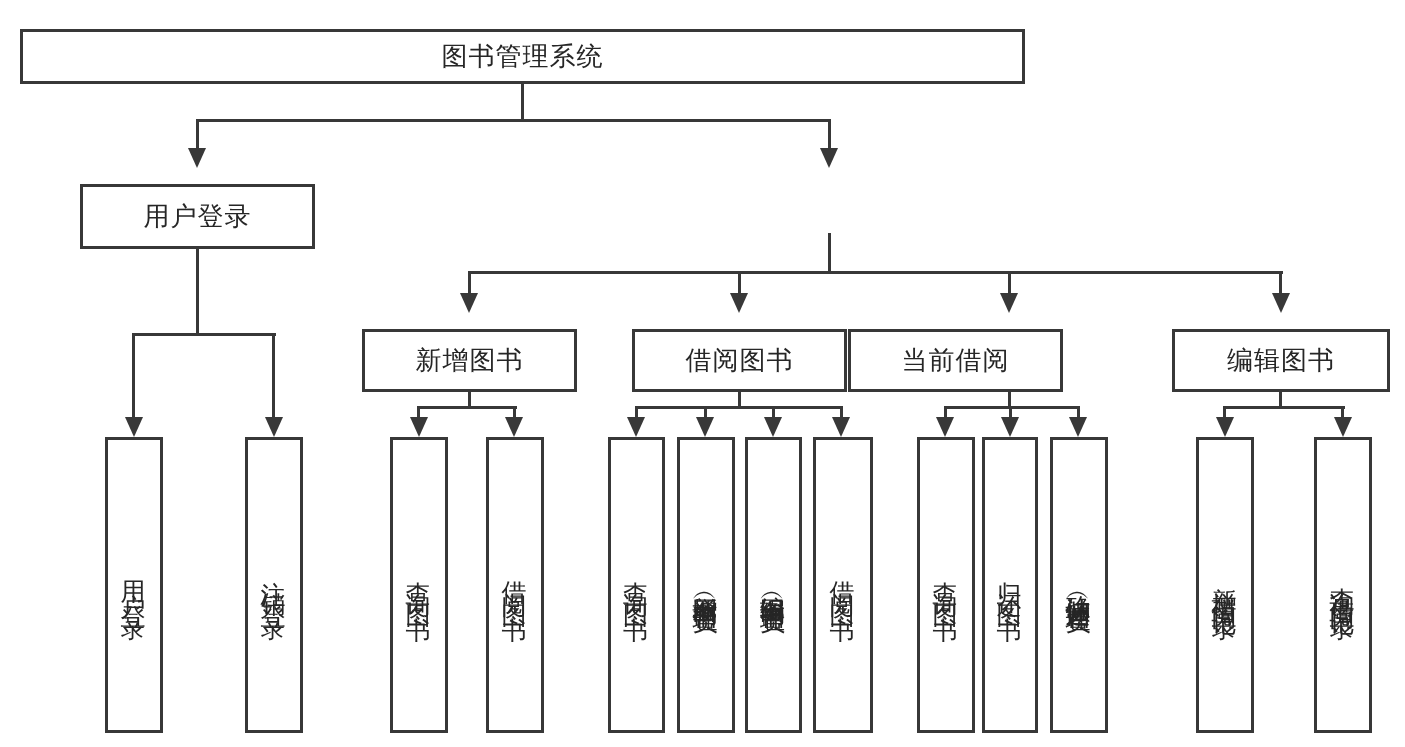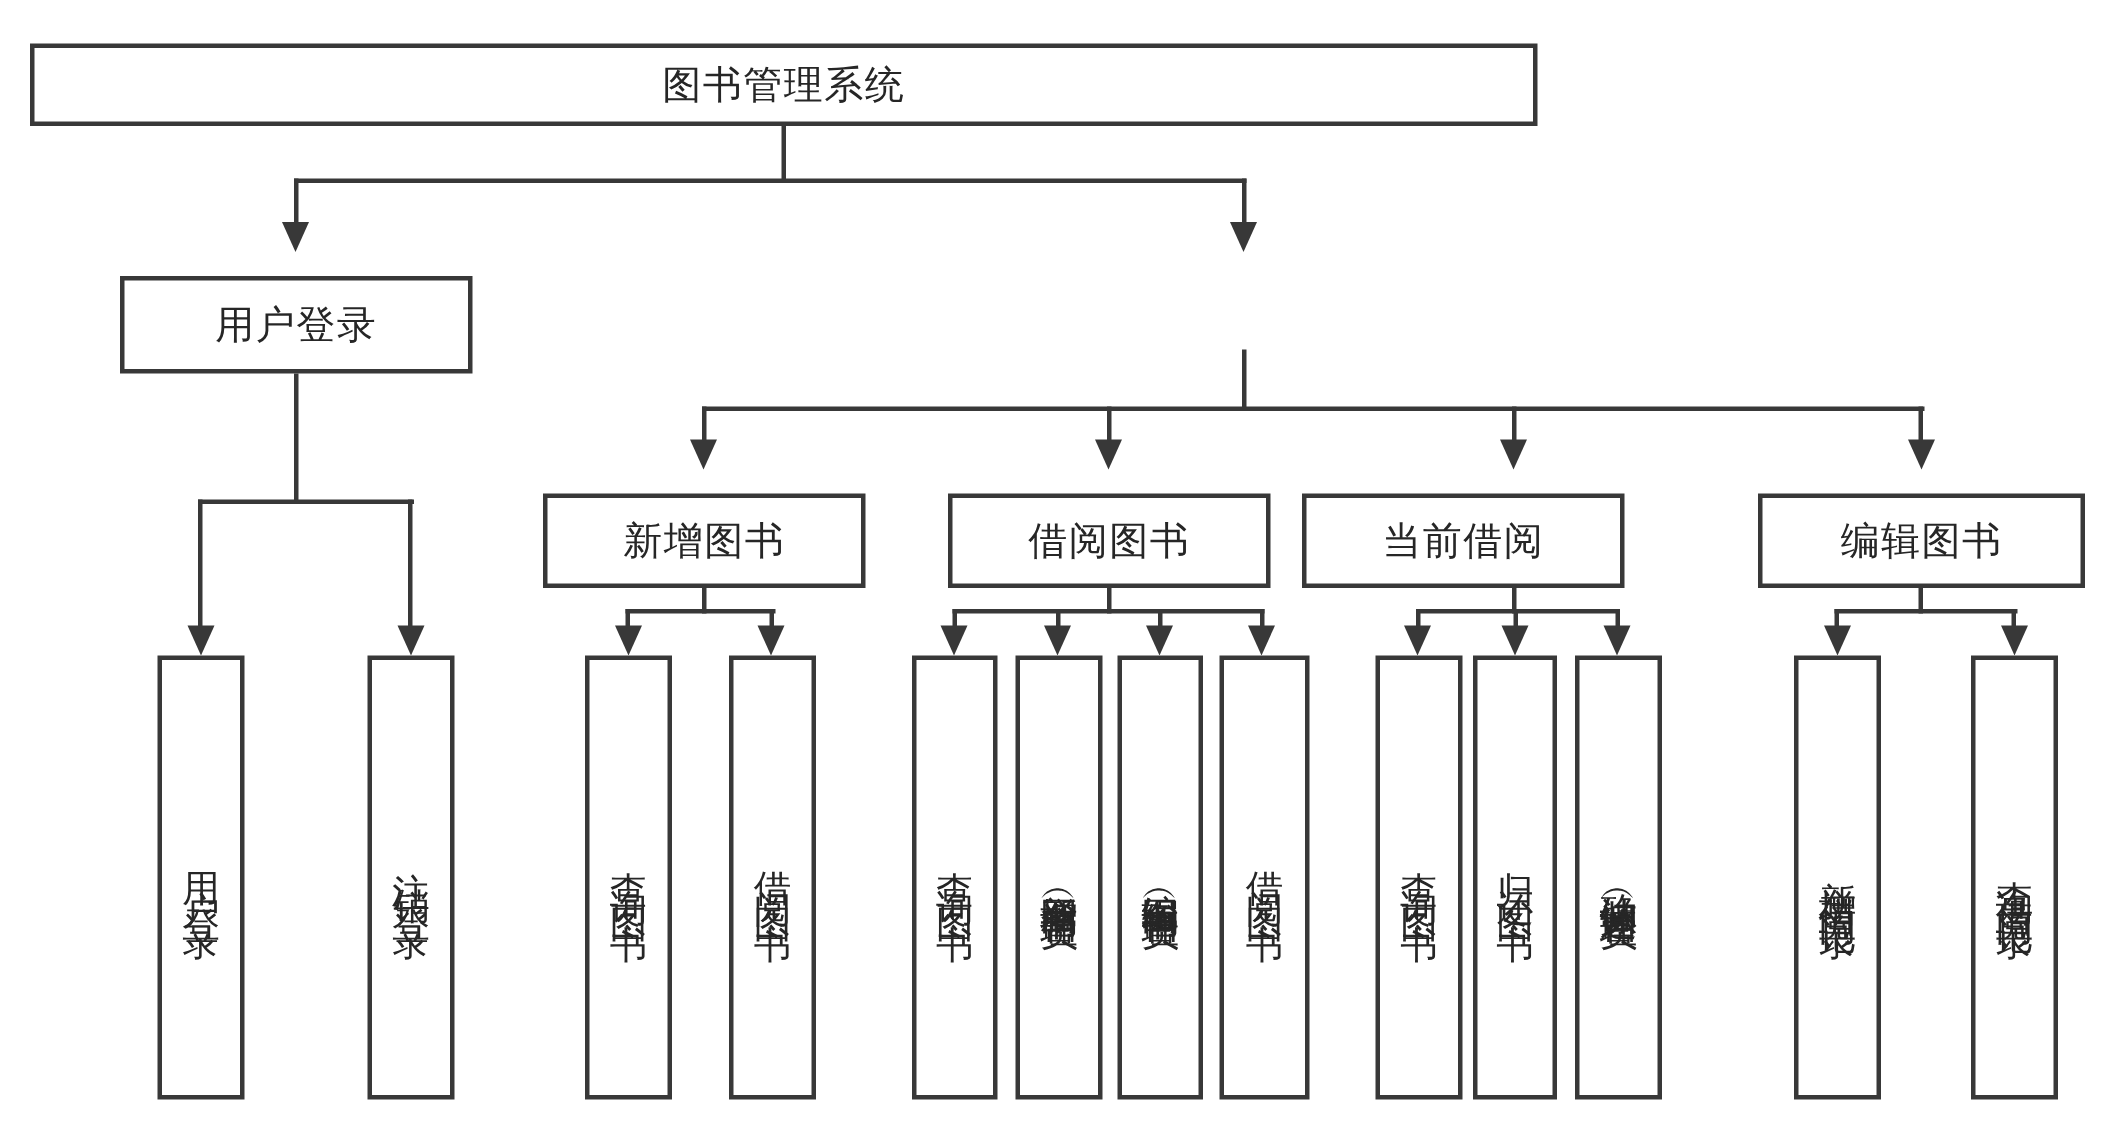--- a/index.html
+++ b/index.html
@@ -100,21 +100,21 @@
 
   <div class="box h" style="left:20px;top:13px;width:1005px;height:55px">图书管理系统</div>
 
   <div class="box h" style="left:80px;top:168px;width:235px;height:65px">用户登录</div>
 
 
   <div class="box h" style="left:362px;top:313px;width:215px;height:63px">新增图书</div>
 
   <div class="box h" style="left:632px;top:313px;width:215px;height:63px">借阅图书</div>
 
-  <div class="box h" style="left:868px;top:313px;width:215px;height:63px">当前借阅</div>
+  <div class="box h" style="left:848px;top:313px;width:215px;height:63px">当前借阅</div>
 
   <div class="box h" style="left:1172px;top:313px;width:218px;height:63px">编辑图书</div>
 
   <div class="box v sp12" style="left:105px;top:437px;width:58px;height:296px">用户登录</div>
   <div class="box v sp12" style="left:245px;top:437px;width:58px;height:296px">注销登录</div>
 
   <div class="box v sp12" style="left:390px;top:437px;width:58px;height:296px">查询图书</div>
   <div class="box v sp12" style="left:486px;top:437px;width:58px;height:296px">借阅图书</div>
 
   <div class="box v sp12" style="left:608px;top:437px;width:57px;height:296px">查询图书</div>

